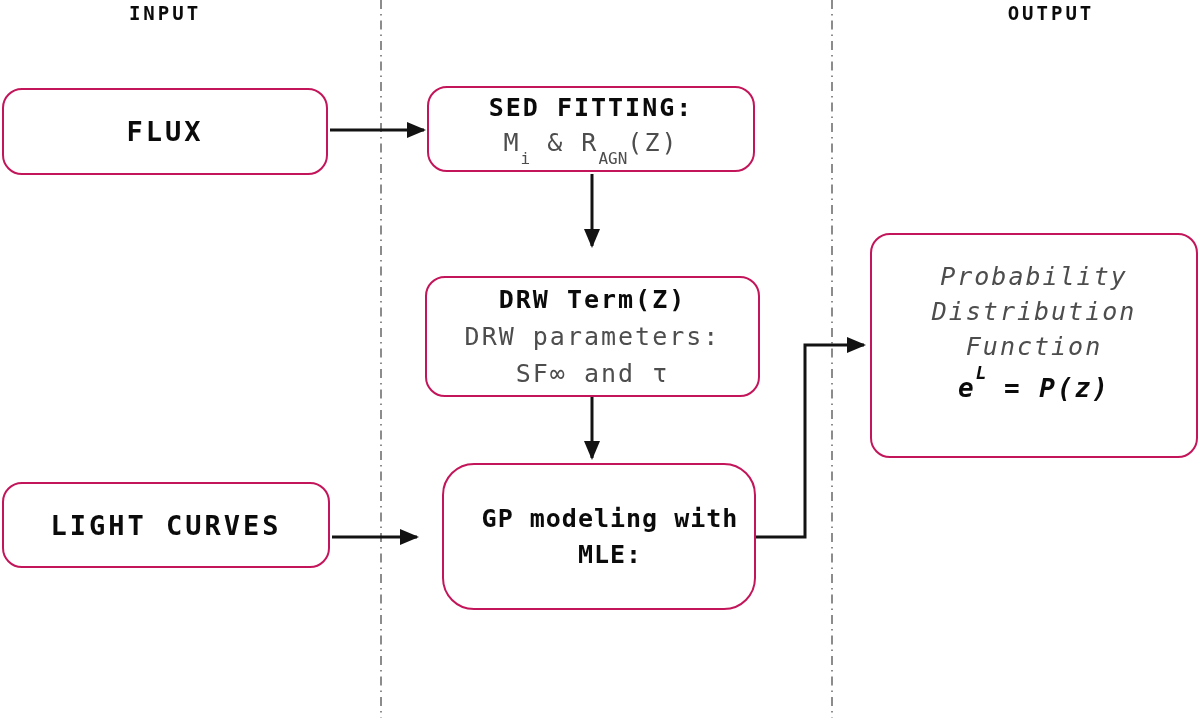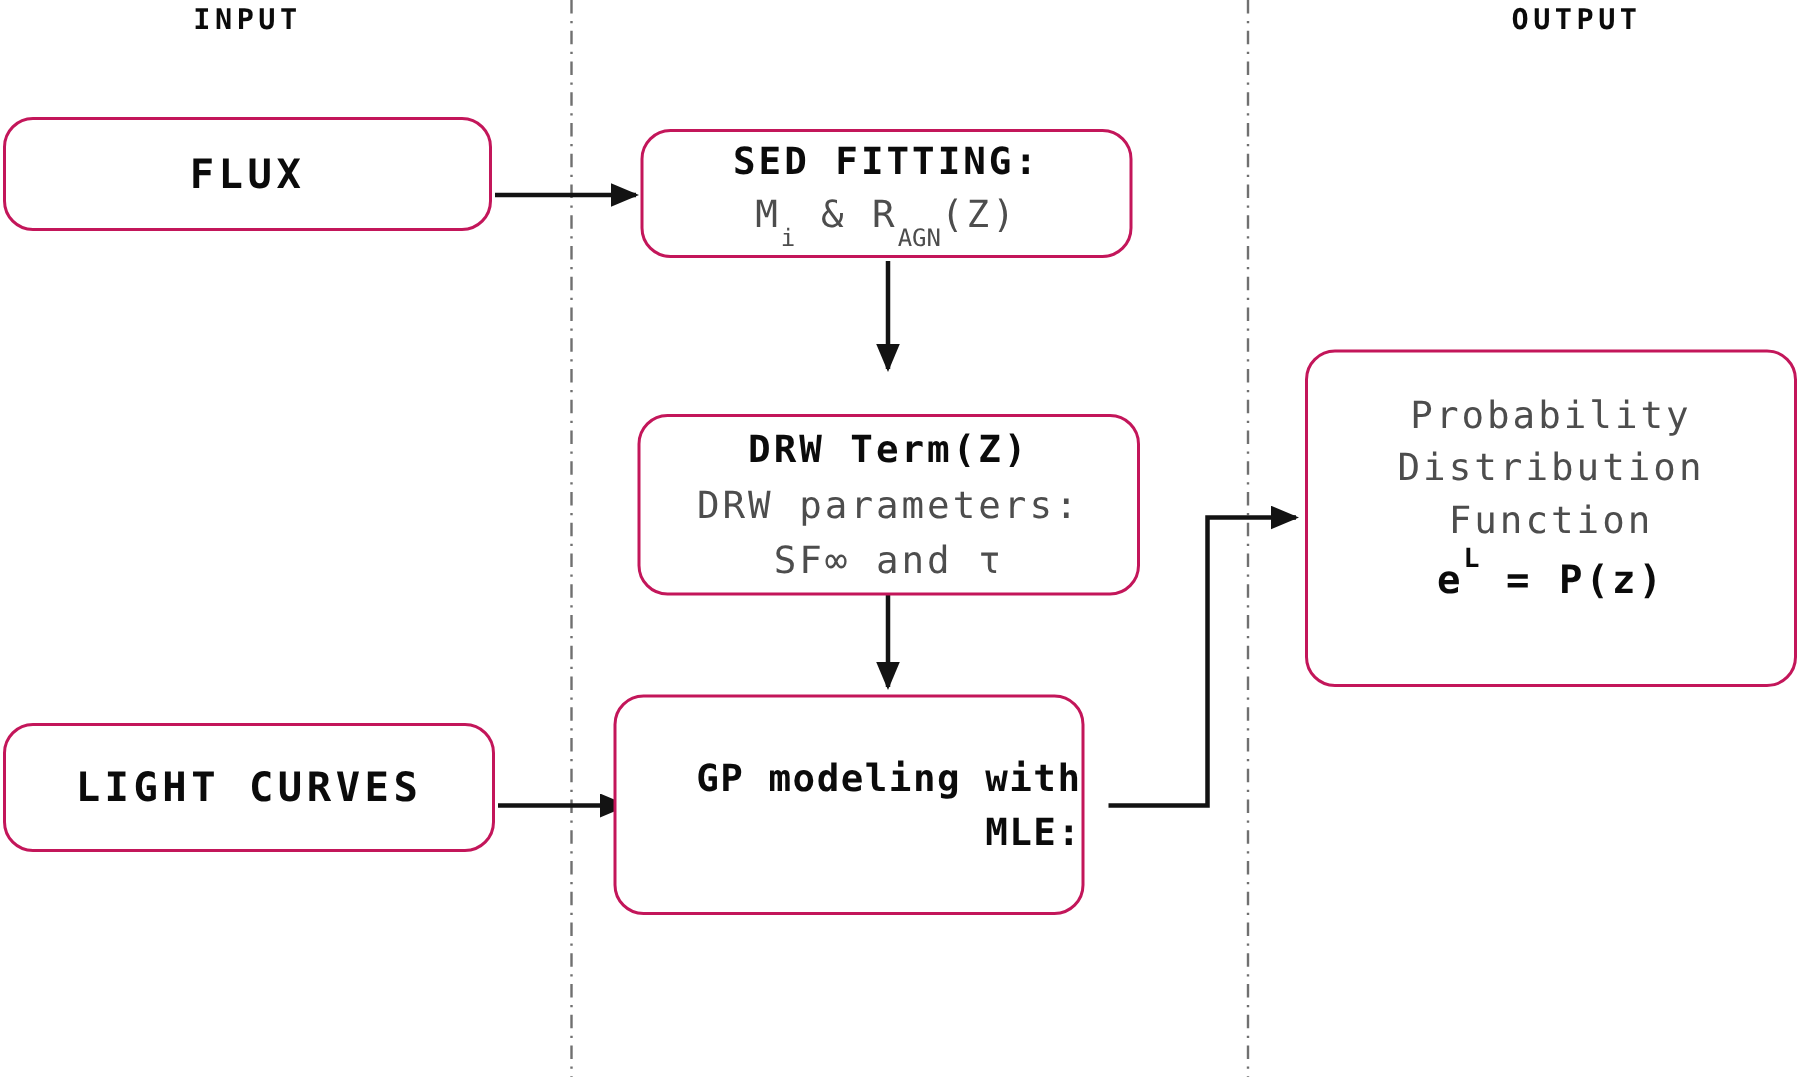--- a/index.html
+++ b/index.html
@@ -36,30 +36,30 @@
     display:flex;flex-direction:column;justify-content:center;
     text-align:center;
     color:var(--heading);
   }
   .node .title{font-weight:bold;color:var(--heading);}
   .node .body-line{color:var(--body);}
   .big-label{font-size:27px;font-weight:bold;letter-spacing:3px;}
   .t25{font-size:25px;letter-spacing:2px;line-height:36px;}
   sub.sb{font-size:64%;position:relative;top:.45em;letter-spacing:0;}
   sup.sp{font-size:68%;position:relative;top:-.45em;letter-spacing:0;}
-  #node-flux{left:2px;top:78px;width:326px;height:76px;}
+  #node-flux{left:2px;top:88px;width:326px;height:87px;}
   #node-sed{left:427px;top:86px;width:328px;height:86px;}
   #node-drw{left:425px;top:252px;width:335px;height:121px;margin-top:24px;}
-  #node-gp{left:409px;top:463px;width:314px;height:147px;text-align:right;padding-left:22px;}
+  #node-gp{left:442px;top:463px;width:314px;height:147px;text-align:center;padding-left:22px;border-radius:32px;}
   #node-light{left:2px;top:482px;width:328px;height:86px;}
   #node-output{left:870px;top:233px;width:328px;height:225px;padding-bottom:26px;}
   #node-sed .t25{line-height:35px;}
   #node-drw .t25{line-height:37px;}
   #node-gp .t25{line-height:36px;letter-spacing:1px;}
-  #node-output .t25{line-height:35px;}
+  #node-output .t25{line-height:35px;font-style:italic;}
   #node-output .formula{font-size:26px;font-weight:bold;color:var(--heading);}
 </style>
 </head>
 <body>
 
 <div class="canvas">
 
   <svg class="wires" viewBox="0 0 1200 718">
     <defs>
       <marker id="arrowhead" markerUnits="userSpaceOnUse" markerWidth="20" markerHeight="16" refX="17" refY="8" orient="auto">

